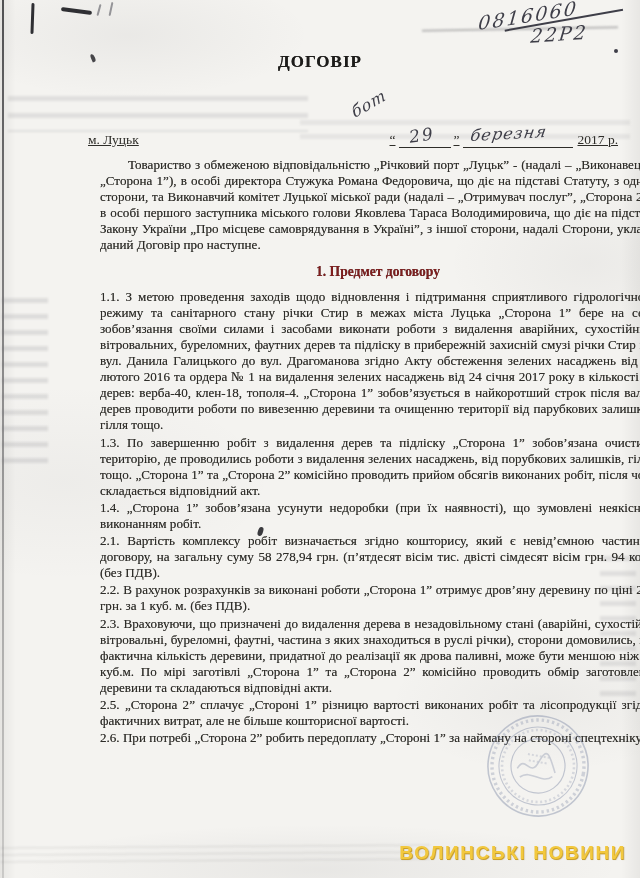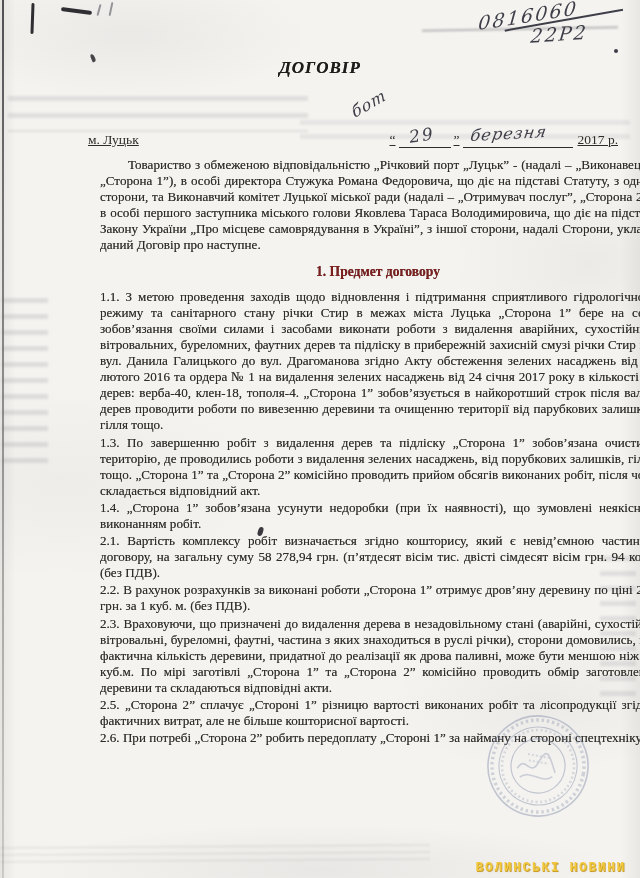--- a/index.html
+++ b/index.html
@@ -42,22 +42,22 @@
   .hw-code-divider { display:block; width:120px; margin:-2px 0 0 36px;
                      border-top:2.2px solid #3e3e48; transform:rotate(-6deg); }
   .hw-code-bottom { display:block; font-size:19px; letter-spacing:2px; margin:1px 0 0 62px;
                     transform:skewX(-10deg); }
   .hw-dot { position:absolute; left:614px; top:49px; width:4px; height:4px;
             border-radius:50%; background:#3e3e48; }
   .hw-note { position:absolute; left:350px; top:94px; font-size:16px;
              transform:rotate(-30deg) skewX(-8deg); letter-spacing:1px; }
   
   .titleblock { position:absolute; left:0; right:0; top:52px; text-align:center; color:#1d1c1a; }
-  .doc-title { margin:6px 0 3px; font-size:17px; font-weight:bold; letter-spacing:1px;
-               text-shadow:0 0 .4px rgba(20,20,20,.8);font-style:italic; }
+  .doc-title { margin:0 0 3px; font-size:17px; font-weight:bold; letter-spacing:1px;
+               text-shadow:0 0 .4px rgba(20,20,20,.8); }
   .doc-subtitle { width:548px; margin:0 auto; font-size:11.8px; font-weight:bold;
                   line-height:14.5px; text-shadow:0 0 .3px rgba(20,20,20,.7); }
   
   .meta { position:absolute; left:88px; right:22px; top:131px;
           display:flex; justify-content:space-between; align-items:flex-end; font-size:13.5px;text-decoration:underline; }
   .date-line { display:inline-flex; align-items:flex-end; gap:3px; }
   .blank { display:inline-block; border-bottom:1.2px solid #2e2d29; height:16px; position:relative; }
   .blank-day { width:52px; }
   .blank-month { width:110px; }
   .hw-day { position:absolute; left:10px; top:-6px; font-size:17px;
@@ -84,23 +84,23 @@
         background:repeating-linear-gradient(180deg, rgba(110,110,118,.14) 0 5px, transparent 5px 17px); }
   .bleed-rows-b { left:2px; top:298px; width:46px; height:165px;
         background:repeating-linear-gradient(180deg, rgba(110,110,118,.16) 0 5px, transparent 5px 16px); }
   .bleed-rows-c { left:600px; top:556px; width:36px; height:150px;
         background:repeating-linear-gradient(180deg, rgba(110,110,118,.14) 0 5px, transparent 5px 15px); }
   .bleed-rows-d { left:300px; top:120px; width:330px; height:24px;
         background:repeating-linear-gradient(180deg, rgba(110,110,118,.10) 0 5px, transparent 5px 14px); }
   .bleed-streaks { left:0; top:846px; width:430px; height:18px; transform:rotate(-.4deg);
         background:repeating-linear-gradient(180deg, rgba(100,100,108,.20) 0 1.5px, transparent 1.5px 7px); }
   
-  .watermark { position:absolute; right:14px; bottom:3px;
-               font-family:Liberation Mono, monospace; font-weight:bold;
-               font-size:13px; letter-spacing:1.6px; color:#f2c83e;
+  .watermark { position:absolute; right:14px; bottom:14px;
+               font-family:Liberation Sans, sans-serif; font-weight:bold;
+               font-size:19px; letter-spacing:1.6px; color:#f2c83e;
                text-shadow:.6px .6px 0 #c99f2b, 1.2px 1.2px 1px rgba(140,100,20,.35); }
 </style>
 </head>
 <body>
 
 <div class="page">
 
   <div class="scan-edge"></div>
 
   <div class="bleed bleed-line-top"></div>

